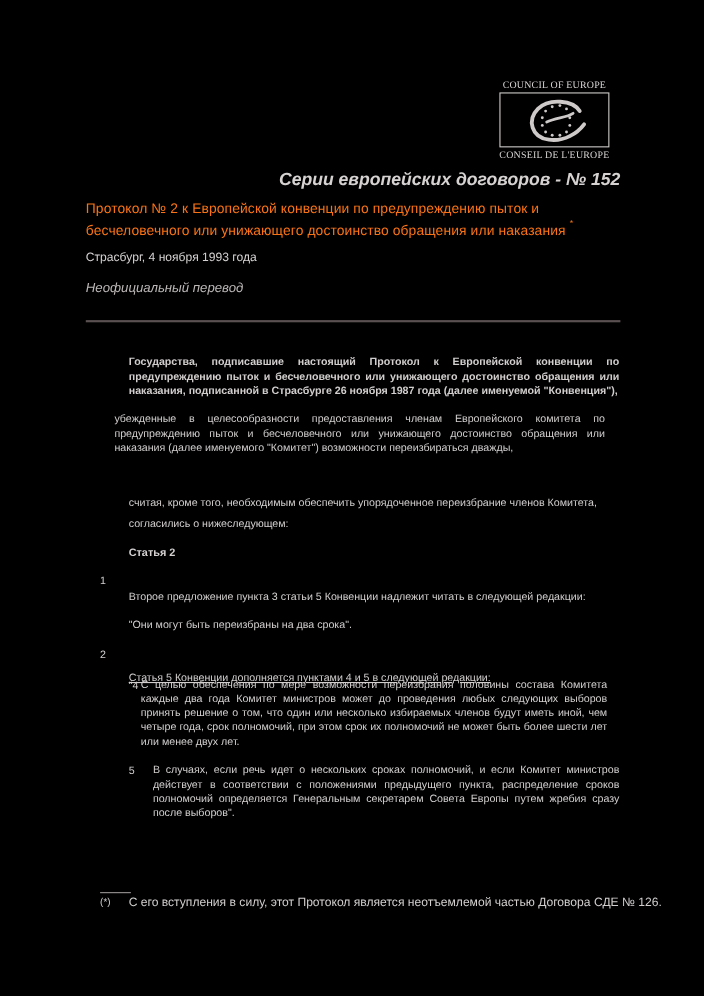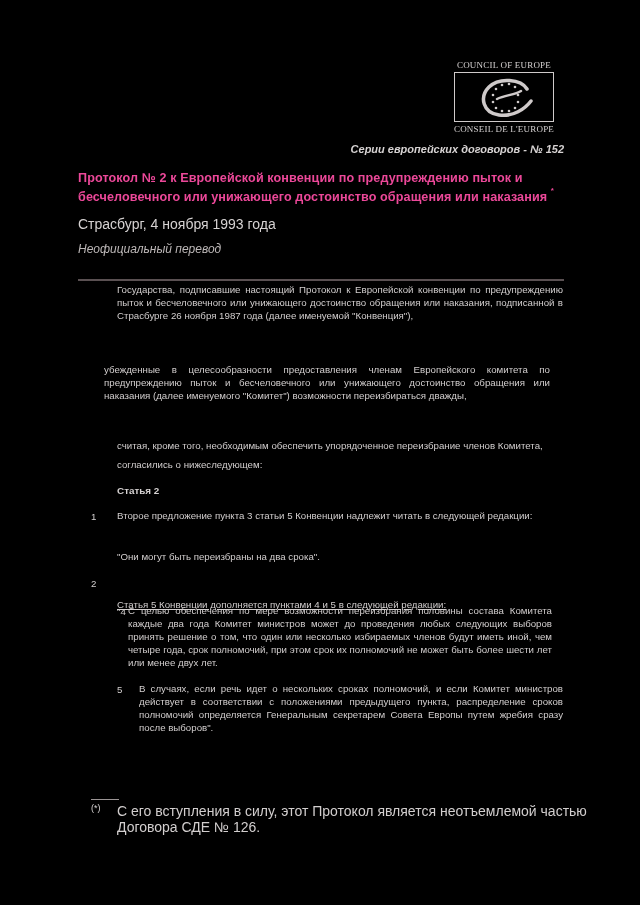--- a/index.html
+++ b/index.html
@@ -1,54 +1,54 @@
 <!DOCTYPE html>
 <html><head>
 <meta charset="utf-8">
 <style>
   html, body { margin:0; padding:0; }
   body {
     width:640px; height:905px; background:#000; color:#d6d2d2;
     font-family:"Liberation Sans", sans-serif; position:relative; overflow:hidden;
   }
-  .abs { position:absolute; }
+  .abs { position:absolute;margin-top:12px; }
   .logo { left:452px; top:60px; width:104px; }
   .logo-top, .logo-bot {
     font-family:"Liberation Serif", serif; font-size:9px; color:#d6d2d2;
     letter-spacing:0.2px; text-align:center; white-space:nowrap;
   }
   .logo-box {
     width:98px; height:48px; border:1px solid #cfcaca; margin:2px auto 2px auto;
     display:flex; align-items:center; justify-content:center;
   }
-  .series { right:76px; top:143px; font-size:11px; font-style:italic; font-weight:bold; color:#d6d2d2; }
-  .title { left:78px; top:170px; width:490px; font-size:12.6px; font-weight:bold; line-height:16px; color:#ec4899; letter-spacing:0.1px; }
+  .series { right:76px; top:143px; font-size:16px; font-style:italic; font-weight:bold; color:#d6d2d2; }
+  .title { left:78px; top:170px; width:490px; font-size:12.6px; font-weight:normal; line-height:16px; color:#f97316; letter-spacing:0.1px; }
   .title sup { font-size:8px; position:relative; top:-3px; }
-  .place { left:78px; top:216px; font-size:14px; }
+  .place { left:78px; top:216px; font-size:11px; }
   .unofficial { left:78px; top:242px; font-size:12px; font-style:italic; color:#bdb8b8; }
   .rule { left:78px; top:279px; width:486px; height:2px; background:#5a5052; }
   .para { font-size:9.7px; line-height:12.9px; text-align:justify; text-align-last:left; color:#d2cece; }
-  .p1 { left:117px; top:284px; width:446px; }
+  .p1 { left:117px; top:312px; width:446px;font-weight:bold; }
   .p2 { left:104px; top:364px; width:446px; }
   .p3 { left:117px; top:440px; width:446px; }
   .p4 { left:117px; top:459px; width:446px; }
   .art { left:117px; top:485px; font-size:9.9px; font-weight:bold; }
   .num { font-size:9.7px; color:#d2cece; }
   .n1 { left:91px; top:511px; }
-  .i1 { left:117px; top:510px; width:446px; }
+  .i1 { left:117px; top:525px; width:446px; }
   .q1 { left:117px; top:551px; width:446px; }
   .n2 { left:91px; top:578px; }
   .i2 { left:117px; top:599px; width:446px;text-decoration:underline; }
   .n4 { left:117px; top:606px; }
   .i4 { left:128px; top:605px; width:424px; }
   .n5 { left:117px; top:684px; }
   .i5 { left:139px; top:683px; width:424px; }
   .fn-rule { left:91px; top:799px; width:28px; height:1px; background:#9a9494; }
   .fn-mark { left:91px; top:803px; font-size:9px; }
-  .fn-text { left:117px; top:803px; font-size:14px; color:#d2cece; }
+  .fn-text { left:117px; top:803px; font-size:11px; color:#d2cece; }
 </style>
 </head>
 <body>
 
 <div class="abs logo">
   <div class="logo-top">COUNCIL OF EUROPE</div>
   <div class="logo-box">
     <svg width="70" height="44" viewBox="0 0 70 44">
       <path d="M58 14 C52 4 30 2 20 12 C10 22 14 38 30 40 C44 42 56 34 62 26" fill="none" stroke="#cfcaca" stroke-width="3.5" stroke-linecap="round"></path>
       <path d="M28 24 C36 20 46 20 52 16" fill="none" stroke="#cfcaca" stroke-width="2.5" stroke-linecap="round"></path>

